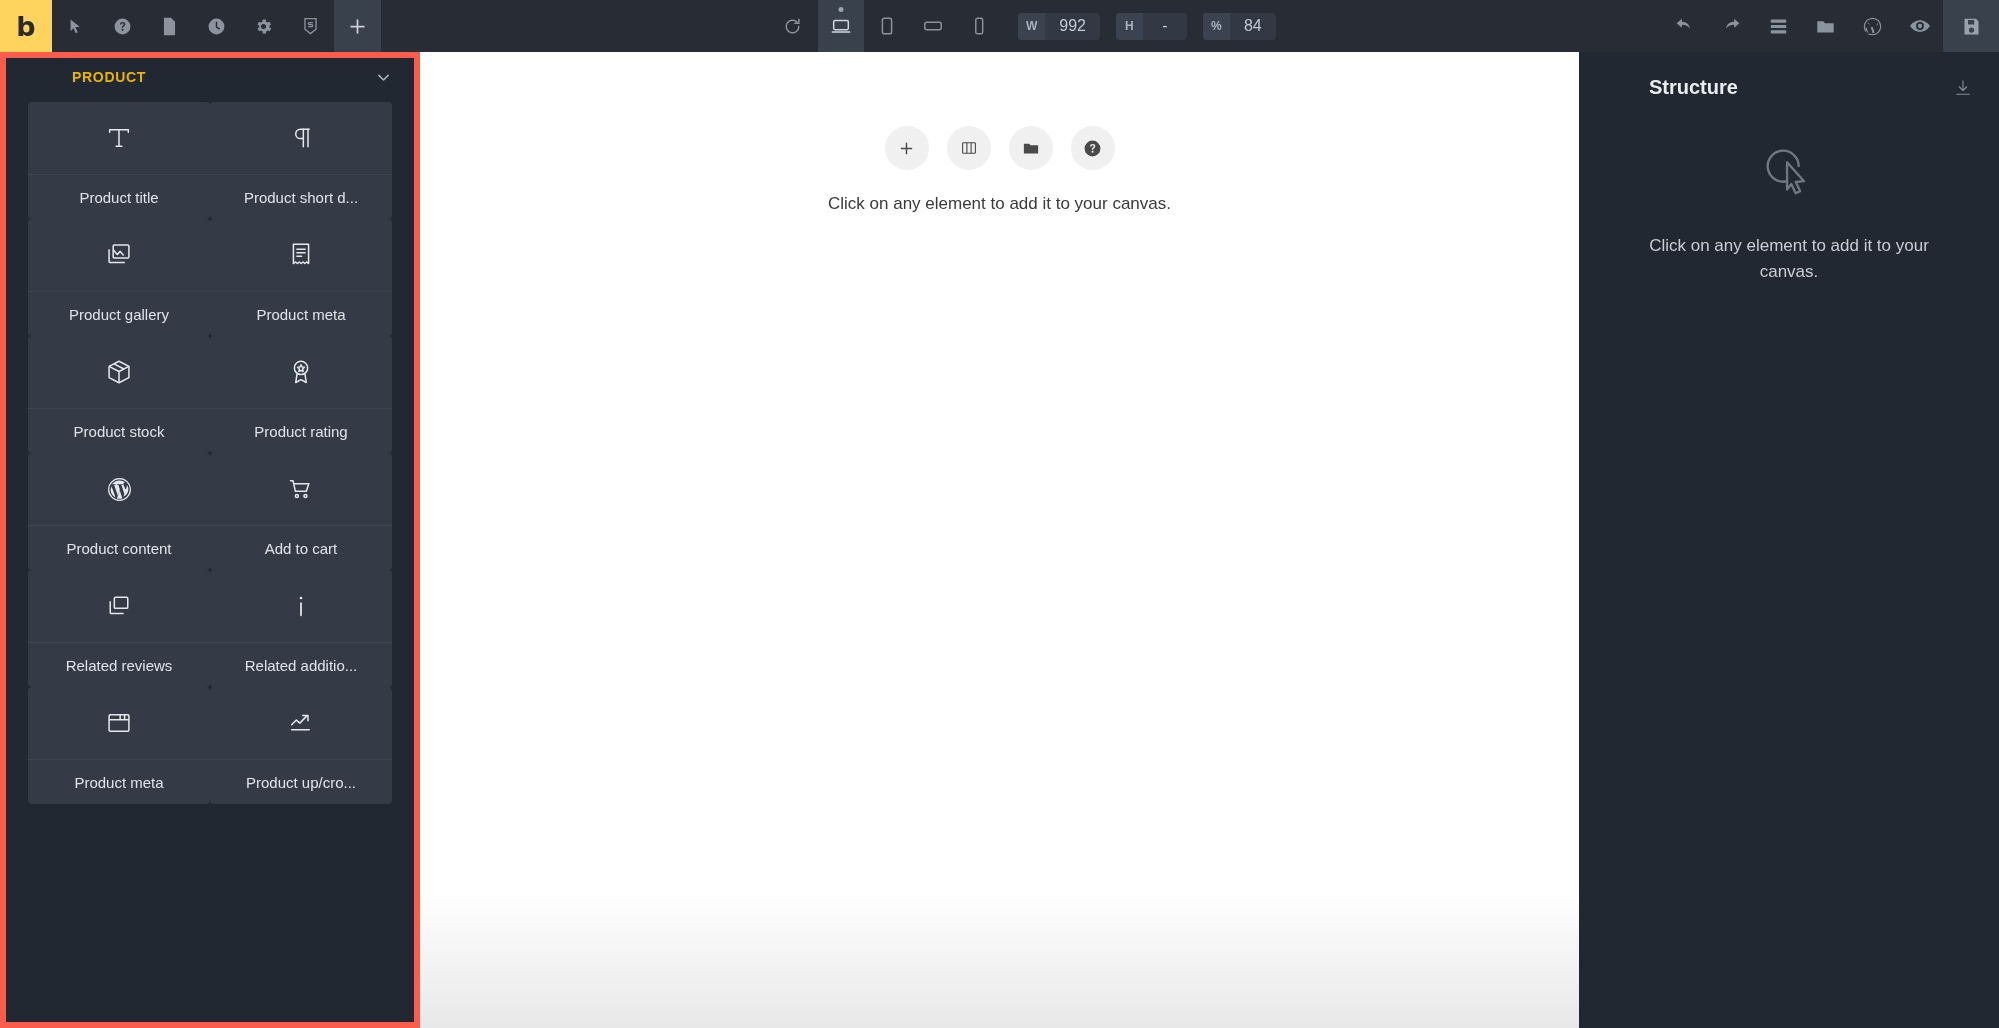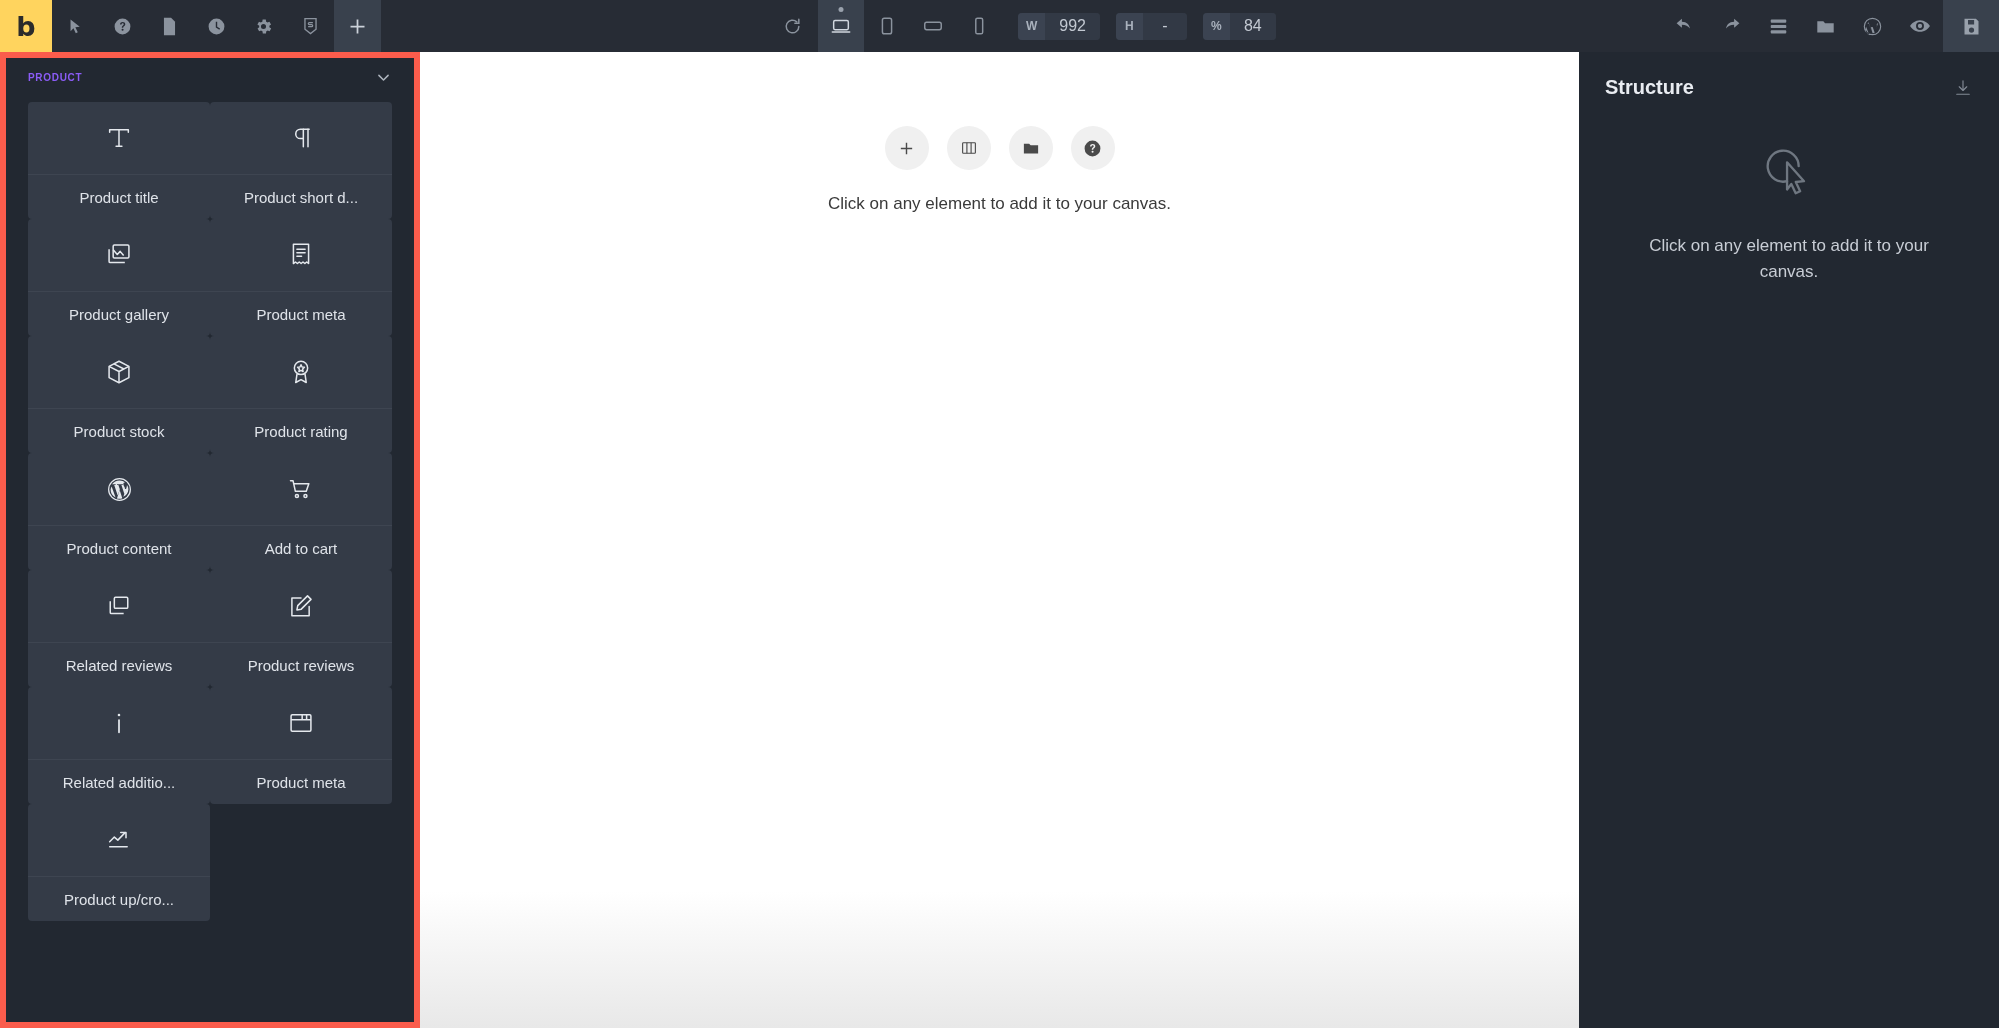--- a/index.html
+++ b/index.html
@@ -76,21 +76,21 @@
   }
   .sidebar-inner {
     position: absolute; inset: 0; background: #222831;
     overflow: hidden; display: flex; flex-direction: column;
   }
   .panel-header {
     height: 38px; min-height: 38px; display: flex; align-items: center;
     padding: 0 22px 0 22px; justify-content: space-between; cursor: pointer;
   }
   .panel-title {
-    color: #8b5cf6; font-size: 10px; font-weight: bold; letter-spacing: .7px;
+    color: #eab308; font-size: 14px; font-weight: bold; letter-spacing: .7px; margin-left: 44px;
   }
   .chevron { color: #aeb5be; display: flex; align-items: center; }
 
   .tile-grid {
     display: grid; grid-template-columns: 1fr 1fr; gap: 0;
     padding: 6px 22px 20px 22px; overflow: hidden; align-content: start;
   }
   .tile {
     background: #343b47; border-radius: 4px; overflow: hidden; cursor: pointer;
     display: flex; flex-direction: column; height: 117px;
@@ -123,21 +123,21 @@
   }
   .canvas-hint {
     margin-top: 24px; color: #3a3a3a; font-size: 17px;
   }
 
   
   .right-panel {
     width: 420px; min-width: 420px; background: #222831;
     padding: 24px 26px; position: relative;
   }
-  .rp-header { display: flex; align-items: center; justify-content: space-between; }
+  .rp-header { display: flex; align-items: center; justify-content: space-between; margin-left: 44px; }
   .rp-title { color: #e9ecf1; font-size: 20px; font-weight: bold; }
   .rp-download { color: #828a95; cursor: pointer; display: flex; }
   .rp-empty {
     margin-top: 42px; display: flex; flex-direction: column; align-items: center;
     text-align: center;
   }
   .rp-empty-icon { color: #6f7781; }
   .rp-empty-text {
     margin-top: 26px; color: #c8cdd5; font-size: 17px; line-height: 1.5;
     max-width: 290px;
@@ -378,29 +378,20 @@
           <div class="tile">
             <div class="tile-icon">
               <svg width="28" height="28" viewBox="0 0 24 24" fill="none" stroke="currentColor" stroke-width="1.3" stroke-linejoin="round">
                   <rect x="8" y="4.5" width="11.5" height="9.5" rx="1"></rect>
                   <path d="M16 18.5H5.5a1 1 0 01-1-1V8"></path>
                 </svg>
             </div>
             <div class="tile-label">Related reviews</div>
           </div>
 
-          <div class="tile">
-            <div class="tile-icon">
-              <svg width="28" height="28" viewBox="0 0 24 24" fill="none" stroke="currentColor" stroke-width="1.3" stroke-linecap="round" stroke-linejoin="round">
-                  <path d="M19 12.5v7.8H4.2V5.2H12"></path>
-                  <path d="M17.6 3.3l3 3-8.4 8.4-3.7.7.7-3.7z"></path>
-                </svg>
-            </div>
-            <div class="tile-label">Product reviews</div>
-          </div>
 
           <div class="tile">
             <div class="tile-icon">
               <svg width="28" height="28" viewBox="0 0 24 24" fill="none" stroke="currentColor" stroke-width="1.5" stroke-linecap="round">
                   <circle cx="12" cy="5.2" r="1.1" fill="currentColor" stroke="none"></circle>
                   <path d="M12 9.5v10.5"></path>
                 </svg>
             </div>
             <div class="tile-label">Related additio...</div>
           </div>

